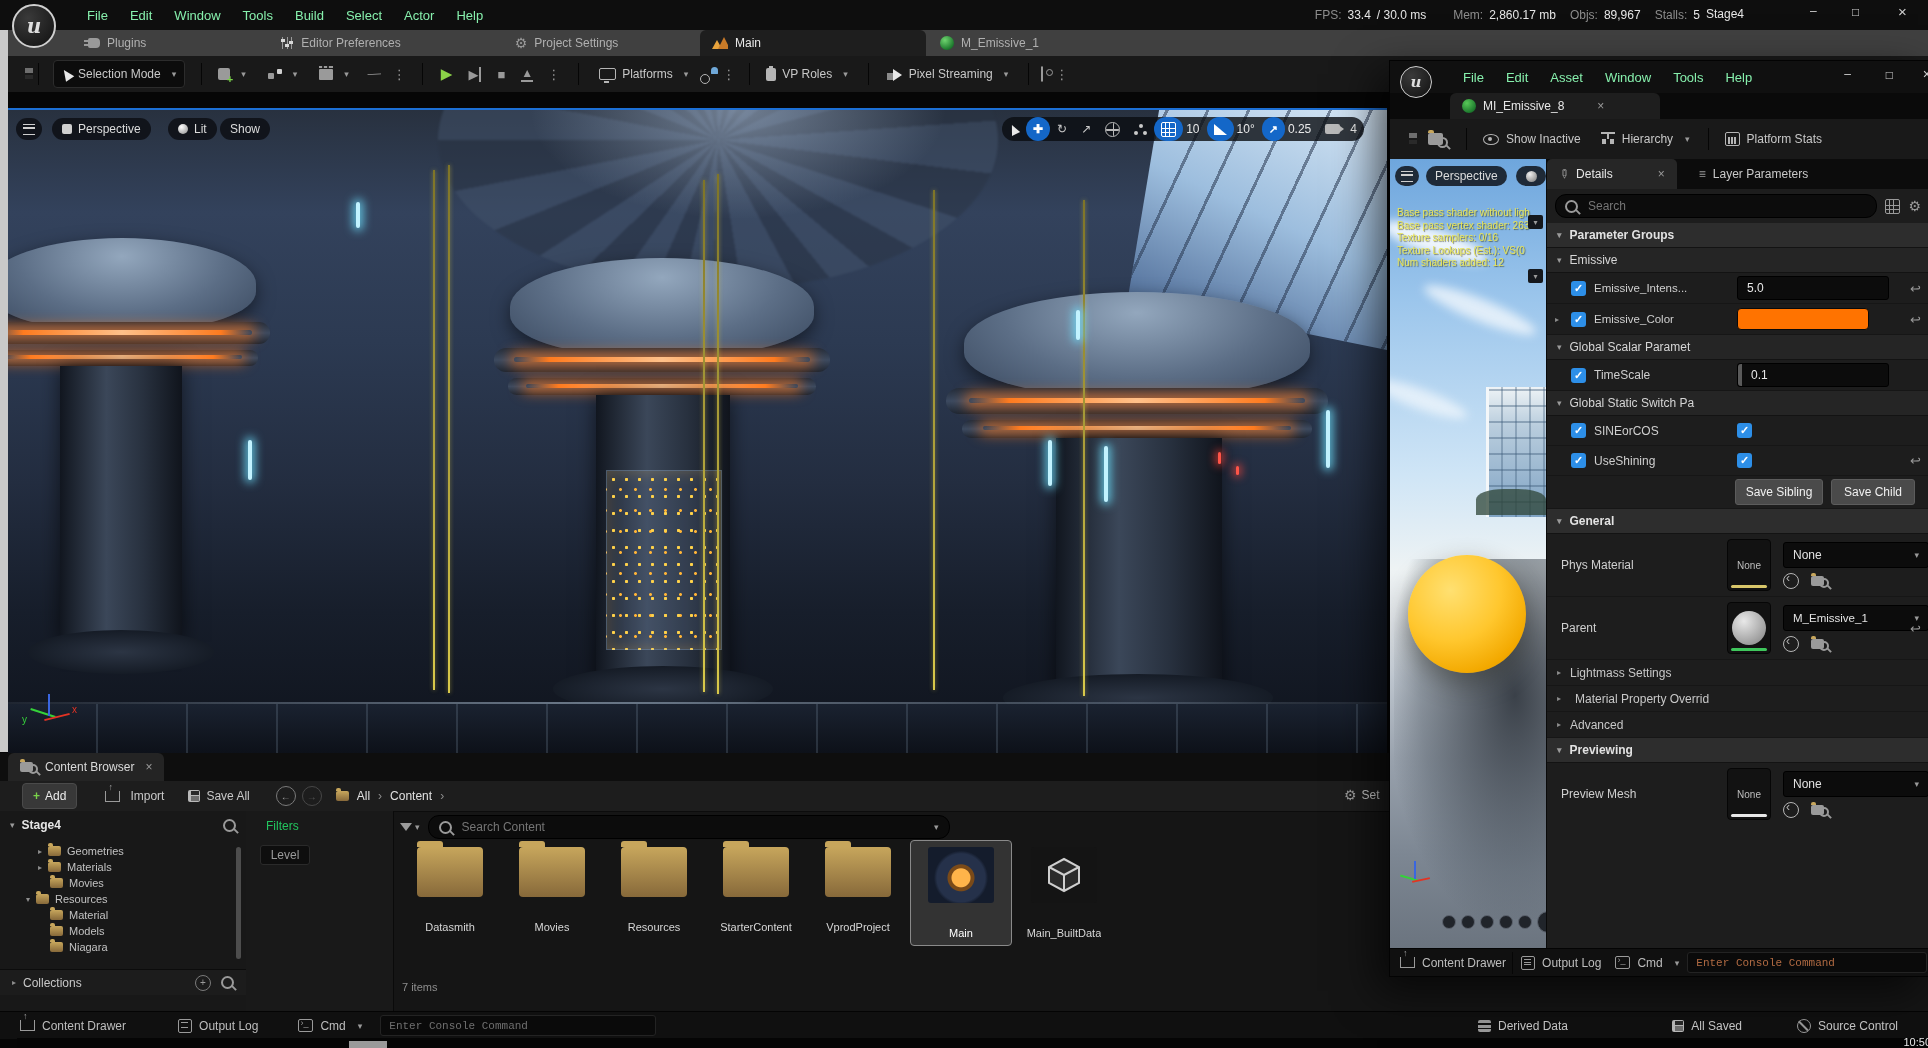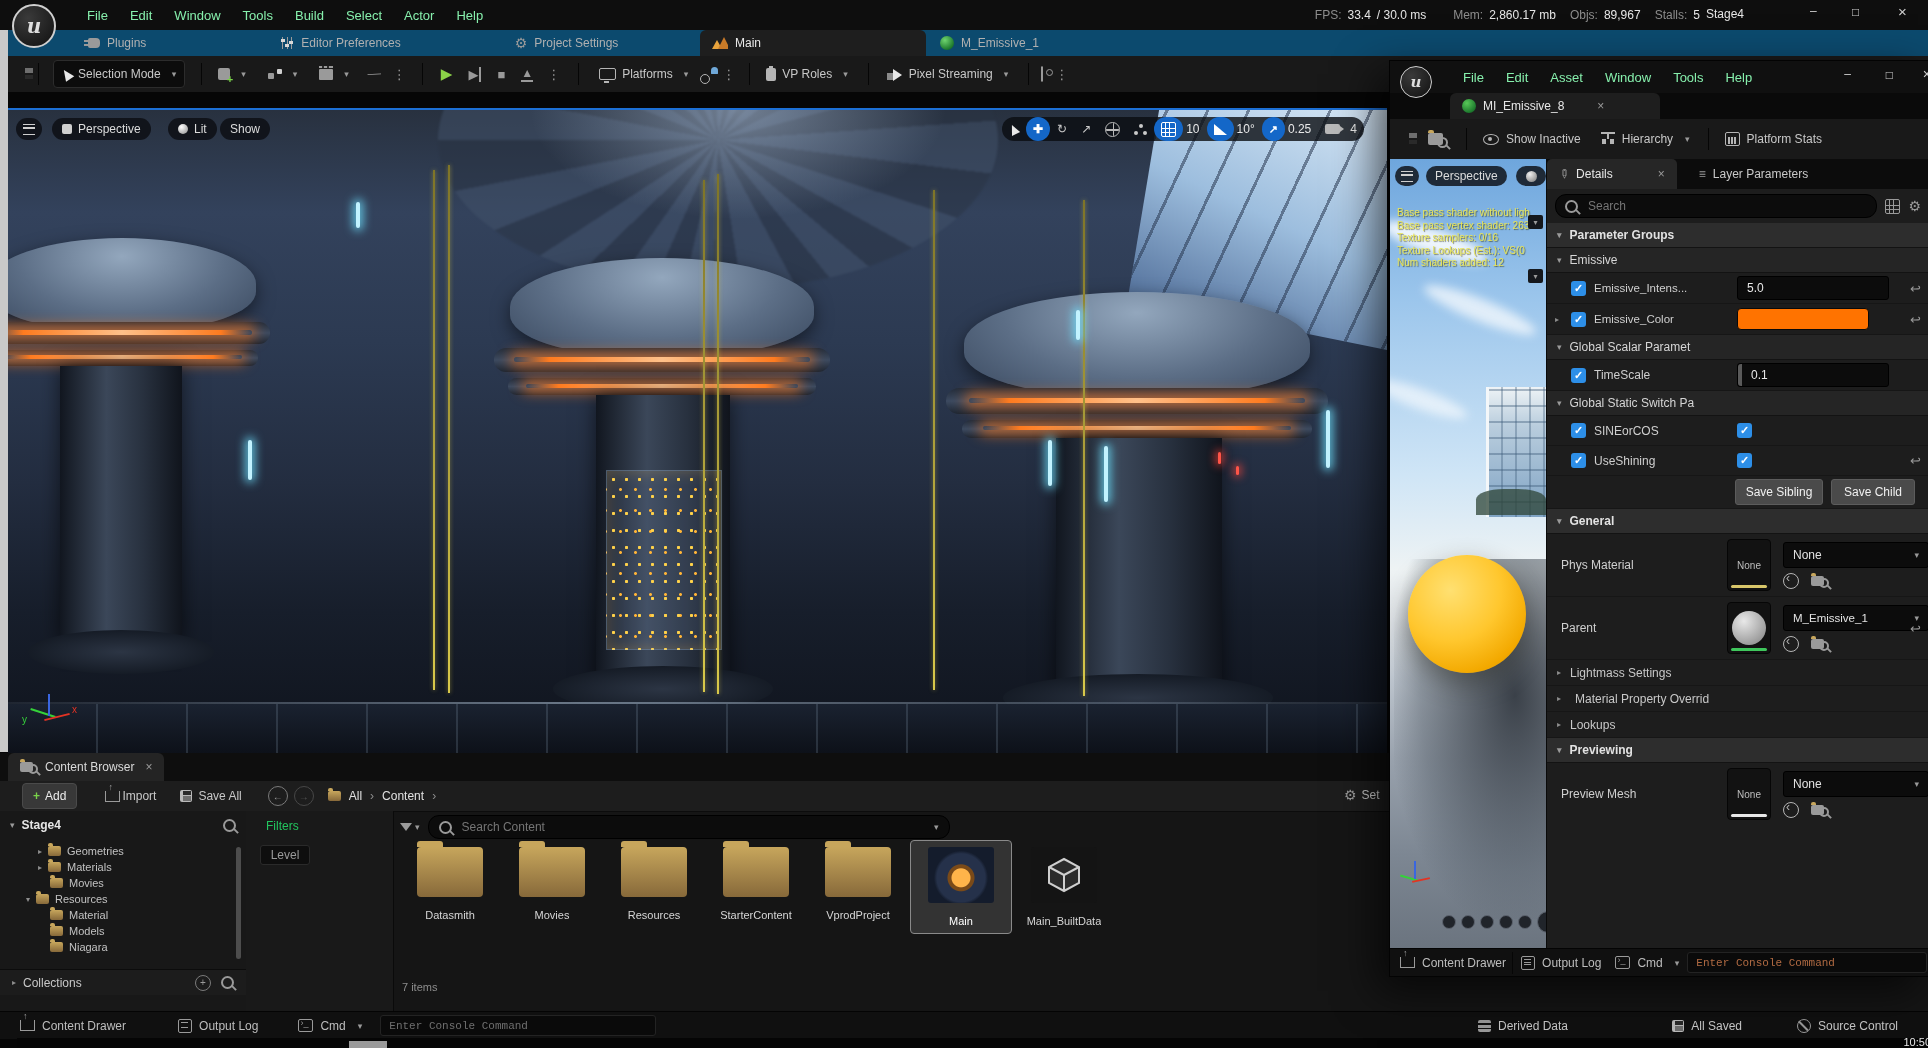--- a/index.html
+++ b/index.html
@@ -92,21 +92,21 @@
   .server-ico{width:13px;height:12px;background:linear-gradient(0deg,#9a9a9a 0 3px,transparent 3px 4.5px,#9a9a9a 4.5px 7.5px,transparent 7.5px 9px,#9a9a9a 9px 12px);border-radius:2px}
   .nosrc-ico{width:12px;height:12px;border:1.5px solid #9a9a9a;border-radius:50%;position:relative}
   .nosrc-ico::after{content:"";position:absolute;left:-1px;top:5px;width:13px;height:1.5px;background:#9a9a9a;transform:rotate(45deg)}
   .foldermag{position:relative}
   .undo{color:#9a9a9a;font-size:13px}
   .cb{width:15px;height:15px;border-radius:3px;background:#2d8fe8;color:#fff;display:flex;align-items:center;justify-content:center;font-size:11px;font-weight:bold;flex:none}
   .cb2{width:15px;height:15px;border-radius:3px;background:#2d8fe8;color:#fff;display:flex;align-items:center;justify-content:center;font-size:11px;font-weight:bold;flex:none}
   
   .titlebar{left:0;top:0;width:1928px;height:30px;background:#0e0e0e}
   .menu-item{padding:0 11px;color:#86efac;font-size:13px}
-  .tabstrip{left:8px;top:30px;width:1920px;height:26px;background:#0c4a6e}
+  .tabstrip{left:8px;top:30px;width:1920px;height:26px;background:#404040}
   .ttab{height:26px;display:flex;align-items:center;gap:7px;padding:0 12px;color:#b0b0b0}
   .ttab.active{background:#1e1e1e;border-radius:6px 6px 0 0;color:#e8e8e8}
   .toolbar{left:8px;top:56px;width:1920px;height:36px;background:#191919;border-bottom:1px solid #060606}
   .tool-btn{height:26px;display:flex;align-items:center;gap:6px;padding:0 8px;border-radius:4px}
   .tool-btn.dark{background:#0c0c0c;border:1px solid #2c2c2c}
   .desktop-strip{left:0;top:30px;width:8px;height:722px;background:#c9c9c9}
   
   .viewport{left:8px;top:108px;width:1379px;height:643px;overflow:hidden;border-top:2px solid #1c6fd4;background:#10141d}
   .pill{height:22px;border-radius:11px;background:rgba(12,14,18,.82);display:flex;align-items:center;gap:6px;padding:0 10px;color:#dcdcdc}
   .vtool{height:24px;border-radius:12px;background:rgba(10,12,16,.8);display:flex;align-items:center;color:#c9c9c9}
@@ -128,21 +128,21 @@
      radial-gradient(circle,#ffd24a 1.3px,transparent 2px) 0 0/13px 17px,
      radial-gradient(circle,#ffb437 1.1px,transparent 1.8px) 6px 8px/15px 21px,
      rgba(130,160,195,.12);box-shadow:0 0 16px rgba(255,190,80,.25) inset}
   
   .cbrowser{left:0;top:753px;width:1928px;height:258px;background:#151515}
   .cb-tab{height:28px;display:flex;align-items:center;gap:7px;padding:0 12px;background:#242424;border-radius:6px 6px 0 0;color:#dadada}
   .cb-toolbar{left:0;top:28px;width:100%;height:30px;background:#1d1d1d;border-bottom:1px solid #0c0c0c}
   .addbtn{height:24px;display:flex;align-items:center;gap:5px;background:#383838;border:1px solid #4a4a4a;border-radius:4px;padding:0 10px;color:#ececec}
   .navcirc{width:18px;height:18px;border-radius:50%;border:1.5px solid #7a7a7a;display:flex;align-items:center;justify-content:center;color:#9a9a9a;font-size:10px}
   .tree-row{display:flex;align-items:center;gap:6px;height:16px;color:#c2c2c2;font-size:11px}
-  .tile{width:100px;display:flex;flex-direction:column;align-items:center;gap:12px}
+  .tile{width:100px;display:flex;flex-direction:column;align-items:center;gap:24px}
   .tile .name{font-size:11px;color:#d6d6d6;max-width:96px;overflow:hidden;text-overflow:ellipsis;white-space:nowrap}
   .chip-input{background:#0e0e0e;border:1px solid #2a2a2a;border-radius:3px;color:#9a9a9a}
   
   .statusbar{left:0;top:1011px;width:1928px;height:27px;background:#101010;border-top:1px solid #040404}
   .sb-item{display:flex;align-items:center;gap:7px;padding:0 12px;color:#bdbdbd;height:100%}
   .console{height:19px;background:#0a0a0a;border:1px solid #232323;border-radius:3px;color:#6f6f6f;
            font-family:"Liberation Mono",monospace;font-size:11px;display:flex;align-items:center;padding:0 8px}
   
   .mi-window{left:1389px;top:60px;width:539px;height:915px;background:#161616;border:1px solid #030303;box-shadow:-12px 14px 40px rgba(0,0,0,.65)}
   .mi-titlebar{left:0;top:0;width:100%;height:32px;background:#101010}
@@ -411,21 +411,21 @@
       </span>
     <span>Content Browser</span>
     <span style="color:#9a9a9a;margin-left:4px">×</span>
   </div>
 
   <div class="abs cb-toolbar flex">
     <div class="addbtn" style="margin-left:22px">
       <span style="color:#7ad24a;font-weight:bold">+</span>
       <span>Add</span>
     </div>
-    <div class="flex" style="margin-left:28px;gap:2px">
+    <div class="flex" style="margin-left:28px;gap:10px">
       <span class="tray-ico"></span>
       <span>Import</span>
     </div>
     <div class="flex" style="margin-left:24px;gap:6px">
       <span class="disk" style="width:12px;height:12px"></span>
       <span>Save All</span>
     </div>
     <span class="navcirc" style="margin-left:26px">←</span>
     <span class="navcirc" style="margin-left:6px;opacity:.45">→</span>
     <span class="folder sm" style="margin-left:14px"></span>
@@ -833,21 +833,21 @@
     <div class="prow" style="height:25px">
       <span class="dim" style="font-size:8px;margin-left:10px">▸</span>
       <span style="margin-left:9px">Lightmass Settings</span>
     </div>
     <div class="prow" style="height:25px;overflow:hidden">
       <span class="dim" style="font-size:8px;margin-left:10px">▸</span>
       <span class="txt" style="margin-left:14px">Material Property Overrid</span>
     </div>
     <div class="prow" style="height:25px">
       <span class="dim" style="font-size:8px;margin-left:10px">▸</span>
-      <span style="margin-left:9px">Lookups</span>
+      <span style="margin-left:9px">Advanced</span>
     </div>
     <div class="cat" style="height:24px">
       <span class="caret" style="margin:0">▾</span>
       <span>Previewing</span>
     </div>
     <div class="prow" style="height:62px;border-bottom:none">
       <div class="plabel" style="padding-left:14px">
         <span>Preview Mesh</span>
       </div>
       <div class="thumb">

